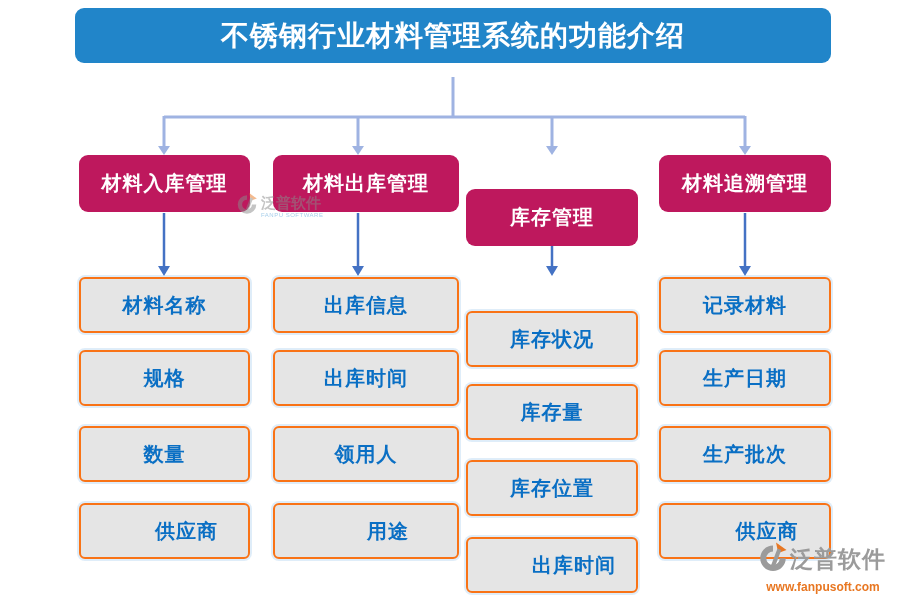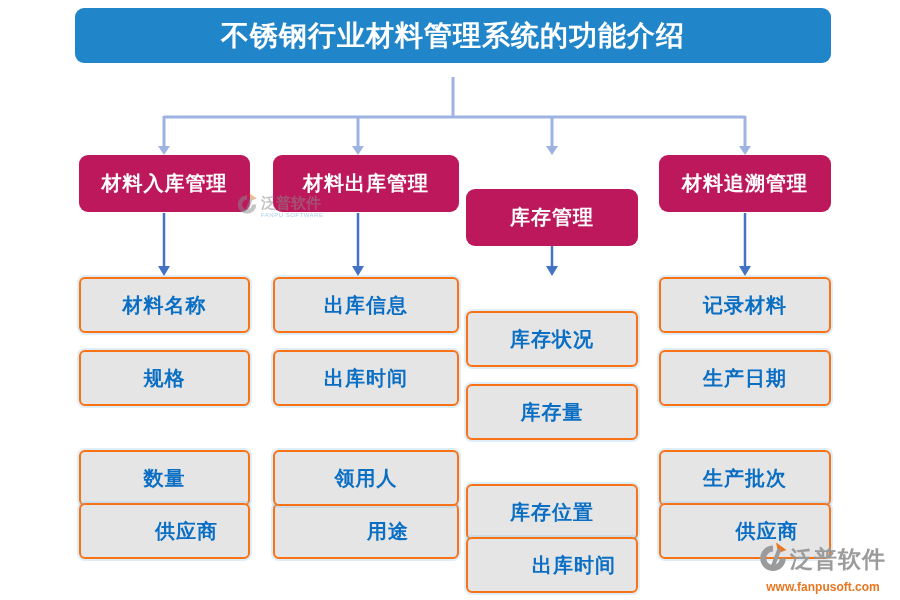--- a/index.html
+++ b/index.html
@@ -27,21 +27,21 @@
     box-shadow:0 0 0 2px rgba(150,195,235,0.30);
     display:flex; align-items:center; justify-content:center;
     color:#0A6FC4; font-weight:bold; font-size:20px; letter-spacing:1px;
   }
   
   .c1 { left:79px;  width:171px; }
   .c2 { left:273px; width:186px; }
   .c3 { left:466px; width:172px;margin-top:34px; }
   .c4 { left:659px; width:172px; }
   
-  .r1 { top:277px; } .r2 { top:350px; } .r3 { top:450px; } .r4 { top:503px;padding-left:44px; }
+  .r1 { top:277px; } .r2 { top:350px; } .r3 { top:426px; } .r4 { top:503px;padding-left:44px; }
 
   .wm-center {
     position:absolute; left:236px; top:192px; display:flex; align-items:center;
     opacity:0.5; pointer-events:none; z-index:5;
   }
   .wm-center .wm-texts { margin-left:3px; line-height:1; }
   .wm-center .wm-brand { font-size:15px; font-weight:bold; color:#8a8a8a; }
   .wm-center .wm-sub   { font-size:6px; color:#4a9bd5; letter-spacing:0.5px; margin-top:2px; }
 
   .wm-bottom {

